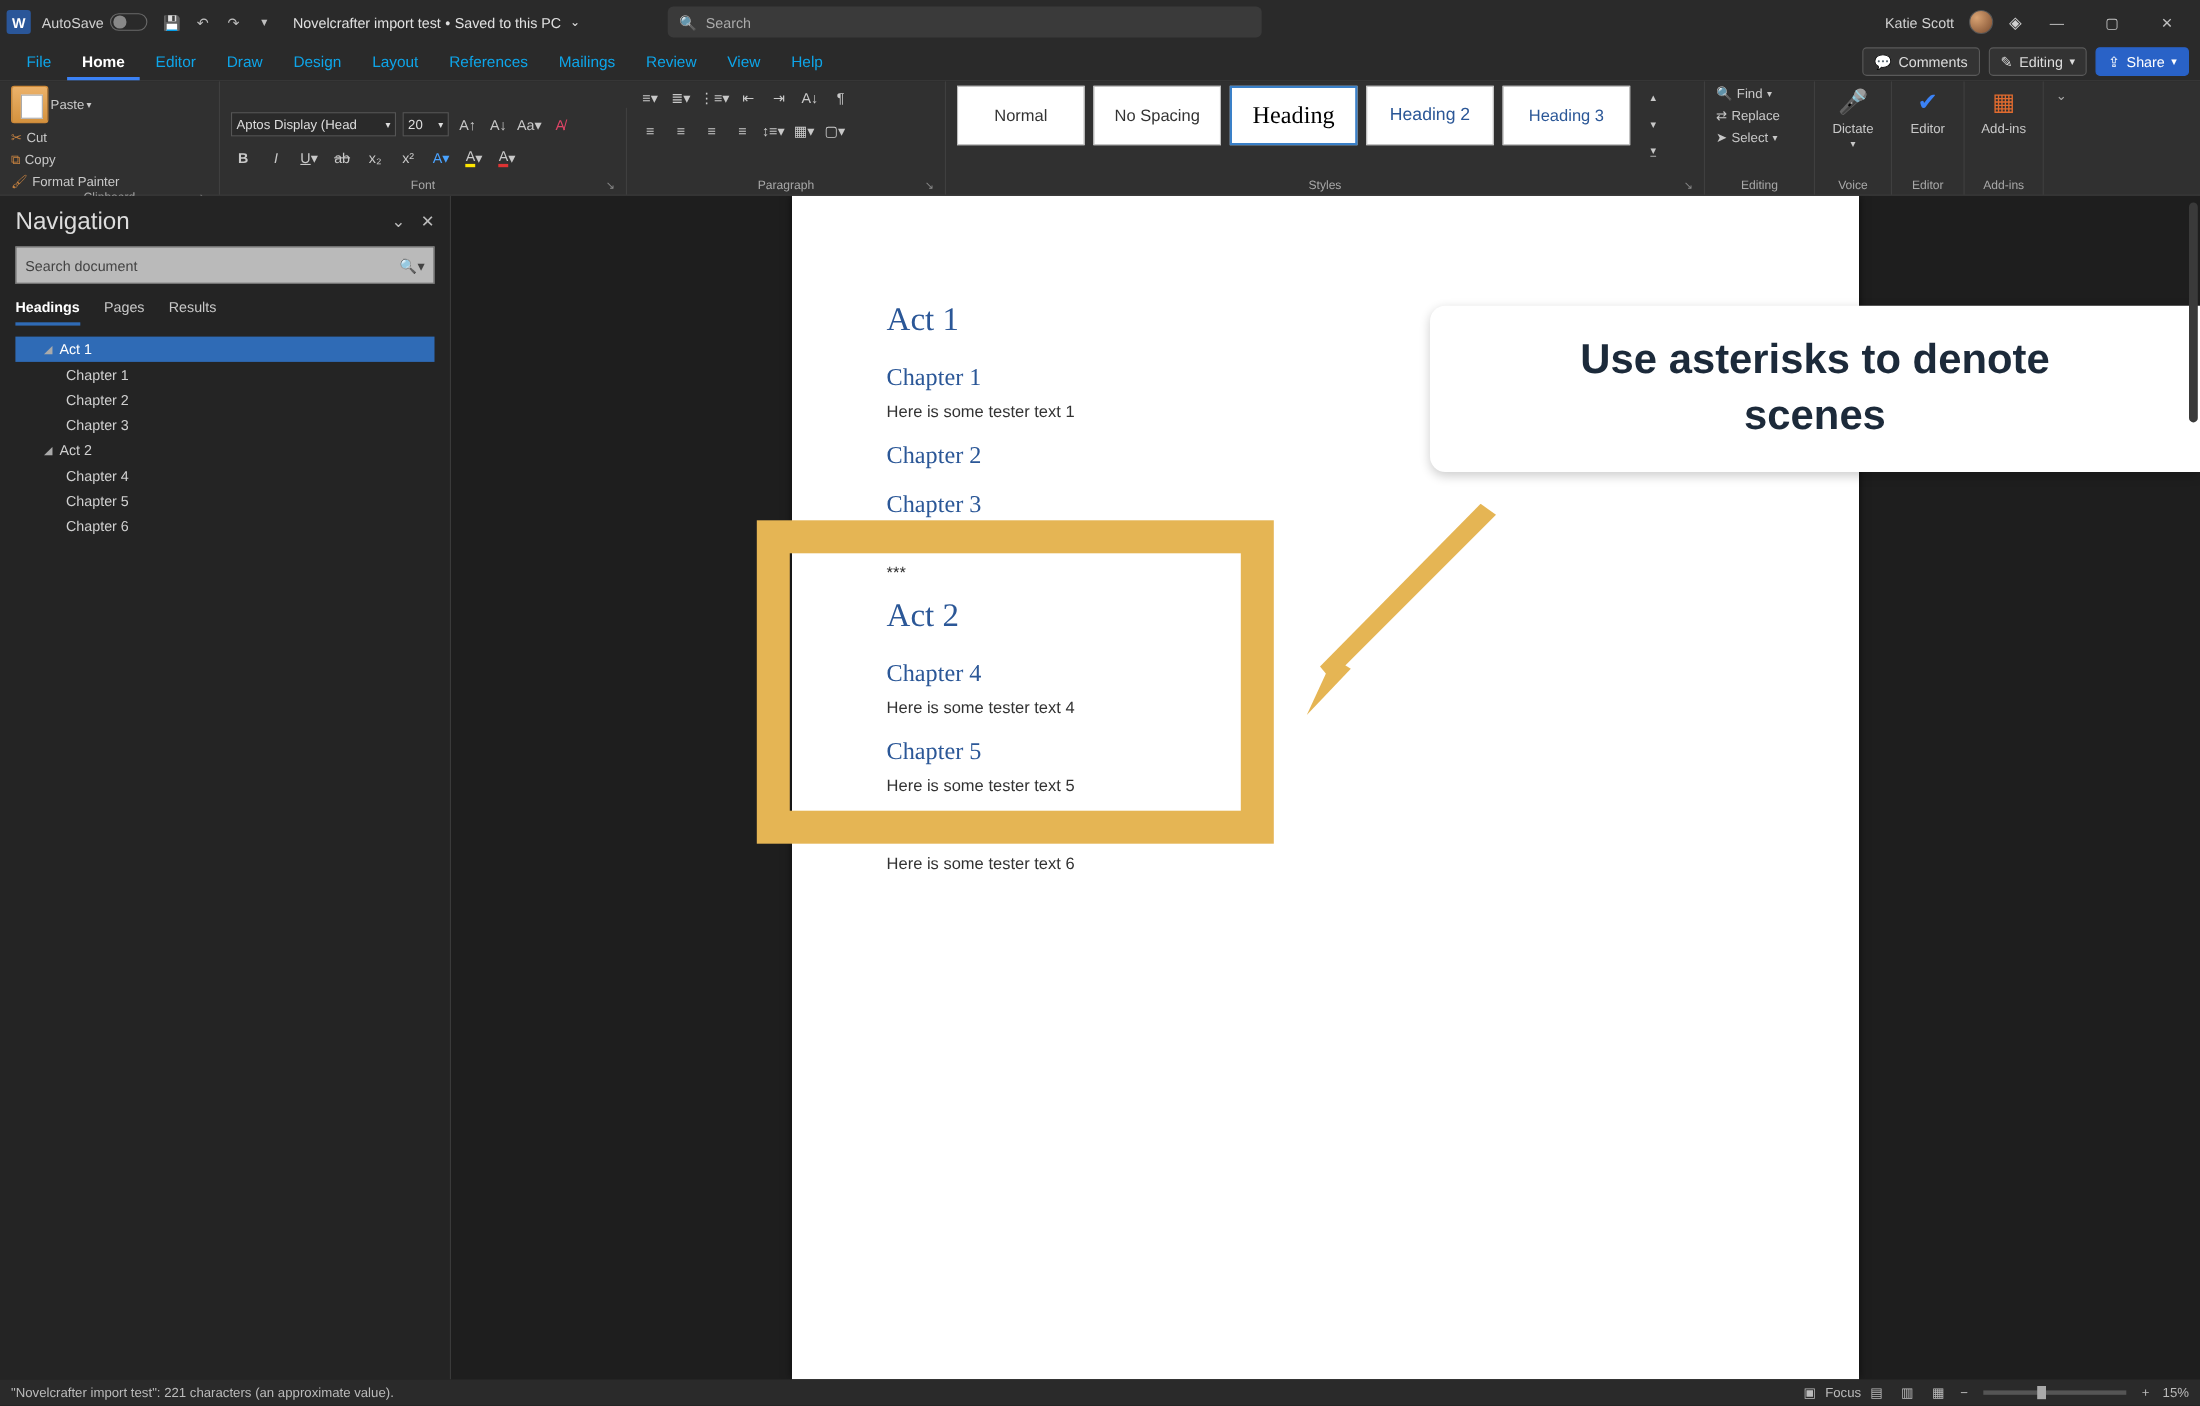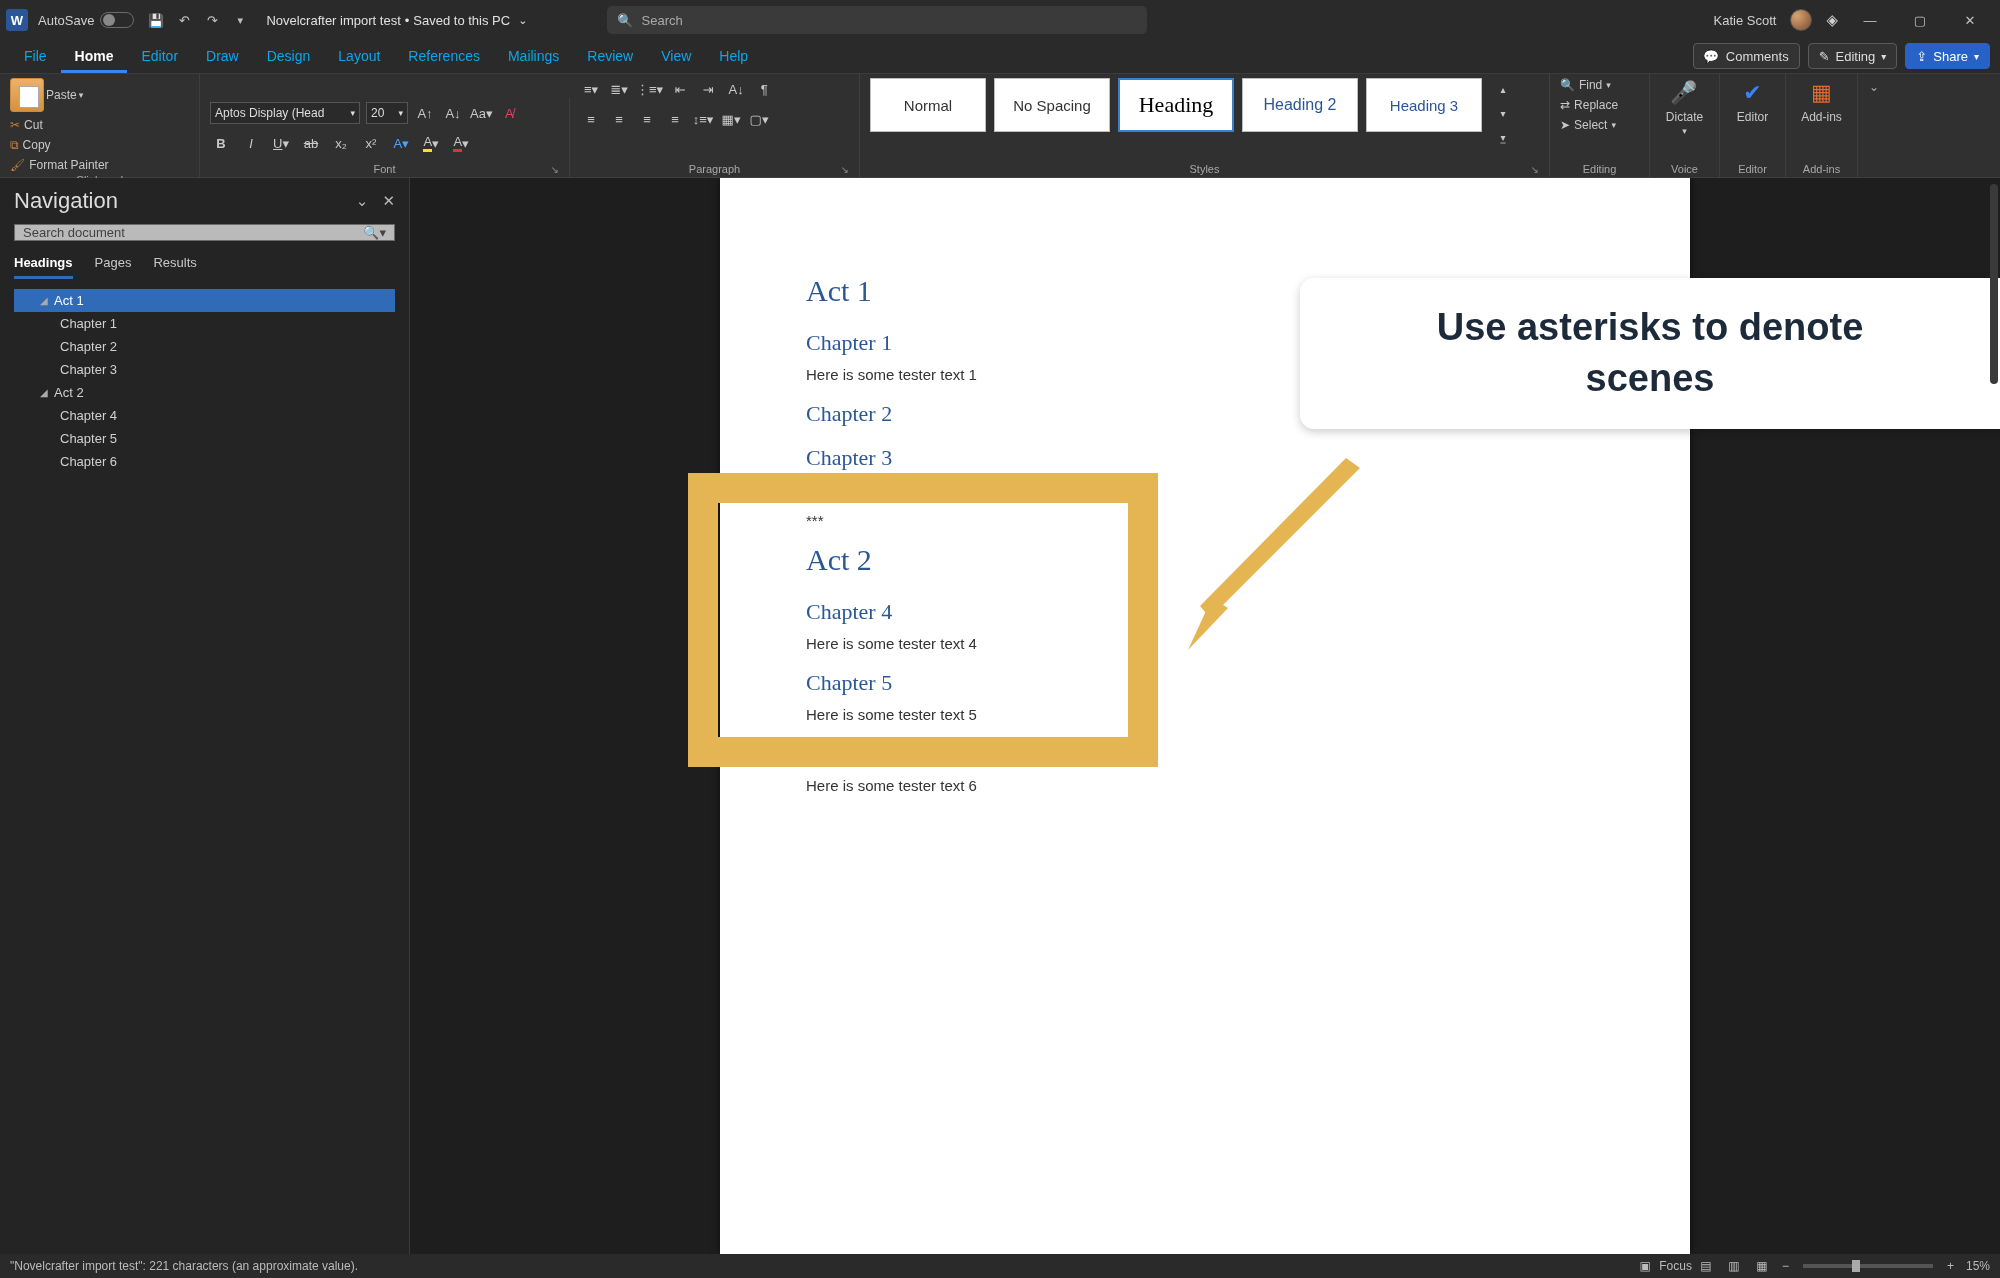--- a/index.html
+++ b/index.html
@@ -48,21 +48,21 @@
   .vert-stack { display:flex; flex-direction:column; gap:2px; align-items:flex-start;}
   .big-btn { display:flex; flex-direction:column; align-items:center; gap:2px; justify-content:center;}
   .big-icon { width:30px; height:30px; display:flex; align-items:center; justify-content:center; font-size:22px;}
   .ribbon-caret { width:32px; display:flex; align-items:flex-start; justify-content:center; padding-top:6px; color:#aaa;}
 
   
   .bodyarea { position:absolute; top:178px; bottom:24px; left:0; right:0; display:flex;}
   .navpane { width:410px; background:#242424; border-right:1px solid #3a3a3a; padding:10px 14px; }
   .nav-header { display:flex; align-items:center; justify-content:space-between; font-size:22px; color:#ddd; margin-bottom:10px;}
   .nav-hdr-ctrls { display:flex; gap:14px; color:#bbb; font-size:15px;}
-  .nav-search { width: 100%; height:17px; background:#bababa; border:1px solid #6a6a6a; padding:0 8px; display:flex; align-items:center; justify-content:space-between; color:#434343; font-size:13px;}
+  .nav-search { width: 100%; height:34px; background:#bababa; border:1px solid #6a6a6a; padding:0 8px; display:flex; align-items:center; justify-content:space-between; color:#434343; font-size:13px;}
   .nav-tabs { display:flex; gap:22px; margin-top:14px; font-size:13px;}
   .nav-tab { padding-bottom:6px; color:#c8c8c8; }
   .nav-tab.active { color:#fff; border-bottom:3px solid #2f6bb6; font-weight:600;}
   .nav-tree { margin-top:10px; font-size:13px;}
   .tree-row { padding:4px 6px; display:flex; align-items:center; gap:4px;}
   .tree-row.indent1 { padding-left:26px;}
   .tree-row.indent2 { padding-left:46px;}
   .tree-row.selected { background:#2f6bb6; color:#fff;}
   .tree-caret { width:10px; display:inline-block; color:#aaa; font-size:10px;}
 

